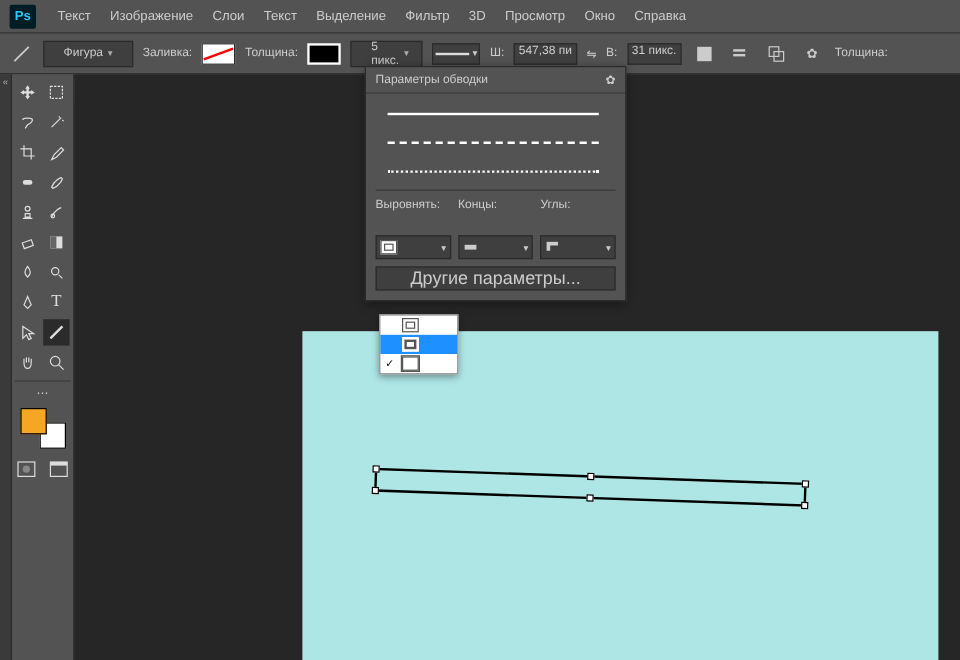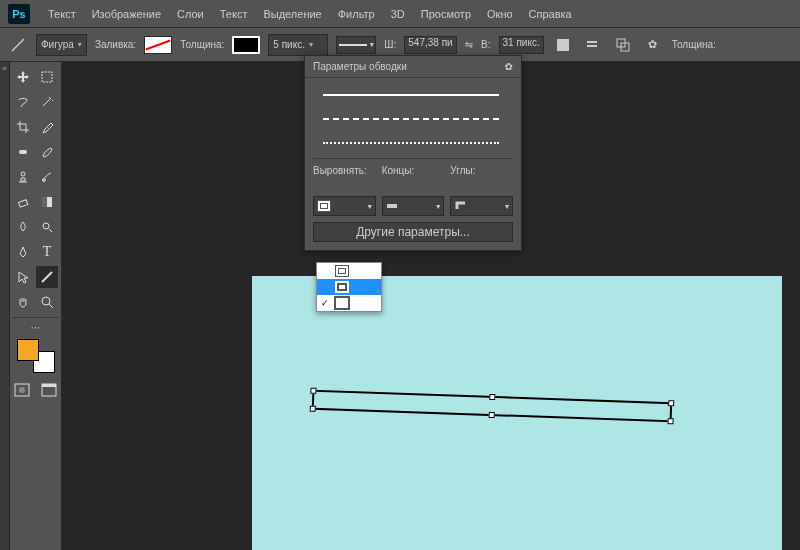--- a/index.html
+++ b/index.html
@@ -2,21 +2,21 @@
 <html><head>
 <meta charset="utf-8">
 <style>
 * { box-sizing: border-box; margin: 0; padding: 0; font-family: Tahoma, Arial, sans-serif; }
 body { background: #535353; width: 800px; height: 550px; overflow: hidden; font-size: 11px; color: #ccc; }
 .menubar { background: #535353; height: 28px; display: flex; align-items: center; padding: 0 8px; border-bottom: 1px solid #2a2a2a; }
 .ps-logo { width: 22px; height: 20px; background: #001d26; color: #31c5f4; font-weight: bold; font-size: 11px; display: flex; align-items: center; justify-content: center; border-radius: 2px; margin-right: 10px; }
 .menubar .menu-item { padding: 4px 8px; cursor: default; }
 .optbar { background: #535353; height: 34px; display: flex; align-items: center; padding: 0 8px; gap: 8px; border-bottom: 1px solid #2a2a2a; }
 .tool-icon-box { width: 20px; height: 20px; display: flex; align-items: center; justify-content: center; }
-.dropdown { background: #3f3f3f; border: 1px solid #2a2a2a; height: 22px; display: flex; align-items: center; padding: 0 4px; font-size: 10px; gap: 4px; }
+.dropdown { background: #3f3f3f; border: 1px solid #2a2a2a; height: 22px; display: flex; align-items: center; padding: 0 16px; font-size: 10px; gap: 4px; }
 .dropdown .chev { font-size: 8px; color: #aaa; }
 .label { font-size: 10px; }
 .swatch { width: 28px; height: 18px; border: 1px solid #2a2a2a; position: relative; background: #fff; }
 .swatch.no-fill::after { content: ''; position: absolute; left: 0; top: 50%; width: 100%; height: 2px; background: red; transform: translateY(-50%) rotate(-20deg); }
 .swatch.black { background: #000; border: 2px solid #fff; }
 .stroke-style { width: 40px; height: 18px; border: 1px solid #2a2a2a; background: #3f3f3f; display: flex; align-items: center; justify-content: center; }
 .stroke-style .line { width: 28px; height: 2px; background: #ddd; }
 .dim-field { background: #3f3f3f; border: 1px solid #2a2a2a; height: 18px; padding: 0 3px; font-size: 10px; color: #ccc; }
 .opt-icon { width: 22px; height: 22px; display: flex; align-items: center; justify-content: center; color: #ccc; }
 .main { display: flex; height: calc(550px - 62px); }
@@ -44,21 +44,21 @@
 .stroke-sample { width: 196px; height: 18px; border: 1px solid transparent; display: flex; align-items: center; justify-content: center; margin-bottom: 6px; }
 .stroke-sample .ln { width: 176px; }
 .ln.solid { border-top: 2px solid #fff; }
 .ln.dashed { border-top: 2px dashed #fff; }
 .ln.dotted { border-top: 2px dotted #fff; }
 .panel-ctl-row { display: flex; gap: 6px; margin-top: 4px; font-size: 10px; }
 .panel-ctl-col { flex: 1; }
 .panel-ctl-col .lbl { display: block; margin-bottom: 20px; }
 .mini-dd { background: #3f3f3f; border: 1px solid #2a2a2a; height: 20px; display: flex; align-items: center; padding: 0 3px; justify-content: space-between; }
 .mini-dd .ico { width: 14px; height: 12px; display: flex; align-items: center; justify-content: center; }
-.more-btn { background: #3f3f3f; border: 1px solid #2a2a2a; height: 20px; margin-top: 6px; display: flex; align-items: center; justify-content: center; font-size: 12px; }
+.more-btn { background: #3f3f3f; border: 1px solid #2a2a2a; height: 20px; margin-top: 6px; display: flex; align-items: center; justify-content: center; font-size: 15px; }
 .align-dd-menu { position: absolute; left: 316px; top: 262px; width: 66px; background: #fff; border: 1px solid #888; z-index: 60; box-shadow: 0 2px 6px rgba(0,0,0,.4); }
 .align-opt { height: 16px; display: flex; align-items: center; padding: 0 4px; gap: 6px; }
 .align-opt.sel { background: #1e90ff; }
 .align-opt .check { width: 8px; font-size: 9px; color: #000; }
 .align-ico { width: 14px; height: 12px; border: 1px solid #555; position: relative; background: #fff; }
 .align-ico::after { content:''; position:absolute; border: 1px solid #555; }
 .align-ico.inside::after { left:2px; top:2px; right:2px; bottom:2px; }
 .align-ico.center::after { left:1px; top:1px; right:1px; bottom:1px; border-width:2px; }
 .align-ico.outside::after { left:-2px; top:-2px; right:-2px; bottom:-2px; }
 svg { display: block; }

